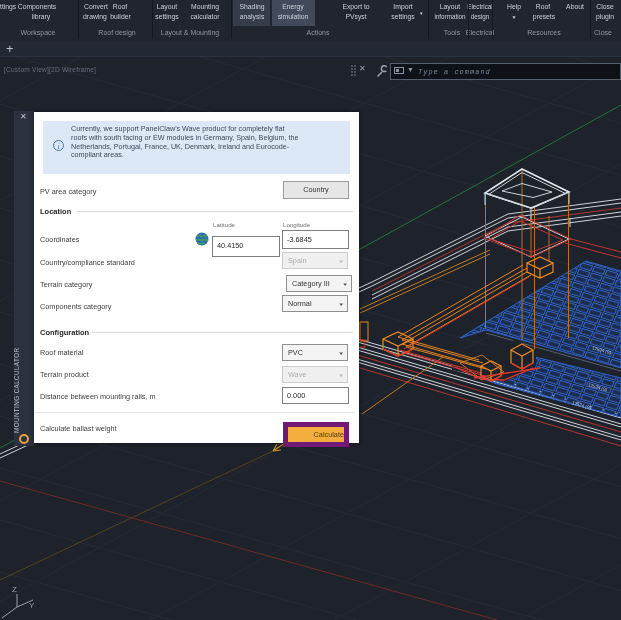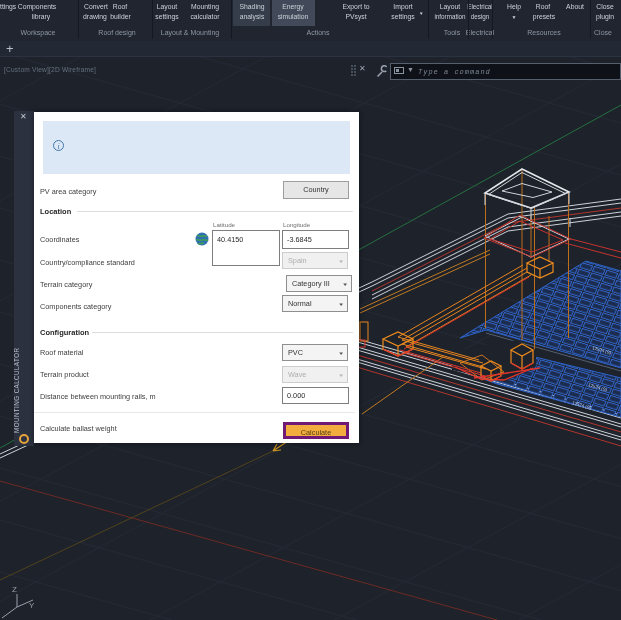--- a/index.html
+++ b/index.html
@@ -36,21 +36,21 @@
 #infotext{position:absolute;left:37px;top:13px;width:280px;font-size:7.2px;line-height:8.8px;color:#3e4a57;white-space:nowrap}
 .hdr{position:absolute;font-size:7.5px;font-weight:bold;color:#262626}
 .rule{position:absolute;height:1px;background:#dcdcdc}
 .sml{position:absolute;font-size:6.2px;color:#6e6e6e}
 .fld{position:absolute;background:#fff;border:1px solid #7e7e7e;font-size:7.3px;color:#2b2b2b;line-height:17px;padding-left:4px}
 .dd{position:absolute;width:66px;height:17px;background:#f4f4f4;border:1px solid #8f8f8f;font-size:7.3px;color:#333;line-height:15px;padding-left:5px}
 .dd i{position:absolute;right:4px;top:1px;font-style:normal;font-size:4.5px;color:#555;transform:scaleX(1.4)}
 .dd.dis{background:#f0f0f0;border-color:#cccccc;color:#aeaeae}
 .dd.dis i{color:#b5b5b5}
 #btn-res{position:absolute;left:249px;top:69px;width:66px;height:18px;background:#e6e6e6;border:1px solid #9d9d9d;font-size:7.3px;color:#333;text-align:center;line-height:16px}
-#btn-calc{position:absolute;left:249px;top:310px;width:66px;height:17px;background:#f3ac3e;border:3px solid #701a75;font-size:7.3px;color:#503e14;text-align:center;line-height:15px}
+#btn-calc{position:absolute;left:249px;top:310px;width:66px;height:25px;background:#f3ac3e;border:5px solid #701a75;font-size:7.3px;color:#503e14;text-align:right;line-height:15px}
 svg{position:absolute;left:0;top:0}
 #scene{filter:blur(0.35px)}
 </style></head>
 <body>
 <div id="stage">
 
 <svg id="scene" width="621" height="620" viewBox="0 0 621 620">
  <defs>
   <pattern id="gA" width="20" height="50" patternUnits="userSpaceOnUse" patternTransform="rotate(15.7)">
     <line x1="0" y1="0.5" x2="20" y2="0.5" stroke="#242934" stroke-width="1"></line>
@@ -269,31 +269,32 @@
 <div id="cmdcaret">▼</div>
 <div id="cmdtext">Type a command</div>
 
 <div id="sidebar"></div>
 <div id="sidex">✕</div>
 <div id="sidelabel">MOUNTING CALCULATOR</div>
 <div id="sidering"></div>
 <div id="panel">
  <div id="infobox"></div>
  <div id="infoicon">i</div>
+ <div id="infotext">Currently, we support PanelClaw's Wave product for completely flat<br>roofs with south facing or EW modules in Germany, Spain, Belgium, the<br>Netherlands, Portugal, France, UK, Denmark, Ireland and Eurocode-<br>compliant areas.</div>
  <div class="lb" style="left:6px;top:75px">PV area category</div>
  <div id="btn-res">Country</div>
  <div class="hdr" style="left:6px;top:95px">Location</div>
  <div class="rule" style="left:43px;top:99px;width:276px"></div>
  <div class="sml" style="left:179px;top:109px">Latitude</div>
  <div class="sml" style="left:249px;top:109px">Longitude</div>
  <svg width="15" height="15" style="left:161px;top:120px">
         <circle cx="7" cy="7" r="6.5" fill="#2f6fb5"></circle>
         <path d="M2,4 C4,3 6,5 8,4 C10,3 11,5 12,4 M1,8 C3,7 5,9 7,8 C9,7 11,9 13,8 M3,12 C5,11 7,12 9,11" stroke="#3f9e4f" stroke-width="1.6" fill="none"></path>
       </svg>
- <div class="fld" style="left:178px;top:118px;width:68px;height:36px">40.4150</div>
+ <div class="fld" style="left:178px;top:124px;width:68px;height:21px">40.4150</div>
  <div class="fld" style="left:248px;top:118px;width:67px;height:19px">-3.6845</div>
  <div class="lb" style="left:6px;top:123px">Coordinates</div>
  <div class="lb" style="left:6px;top:146px">Country/compliance standard</div>
  <div class="dd dis" style="left:248px;top:140px">Spain<i>▼</i></div>
  <div class="lb" style="left:6px;top:168px">Terrain category</div>
  <div class="dd" style="left:252px;top:163px">Category III<i>▼</i></div>
  <div class="lb" style="left:6px;top:190px">Components category</div>
  <div class="dd" style="left:248px;top:183px">Normal<i>▼</i></div>
  <div class="hdr" style="left:6px;top:216px">Configuration</div>
  <div class="rule" style="left:58px;top:220px;width:261px"></div>

